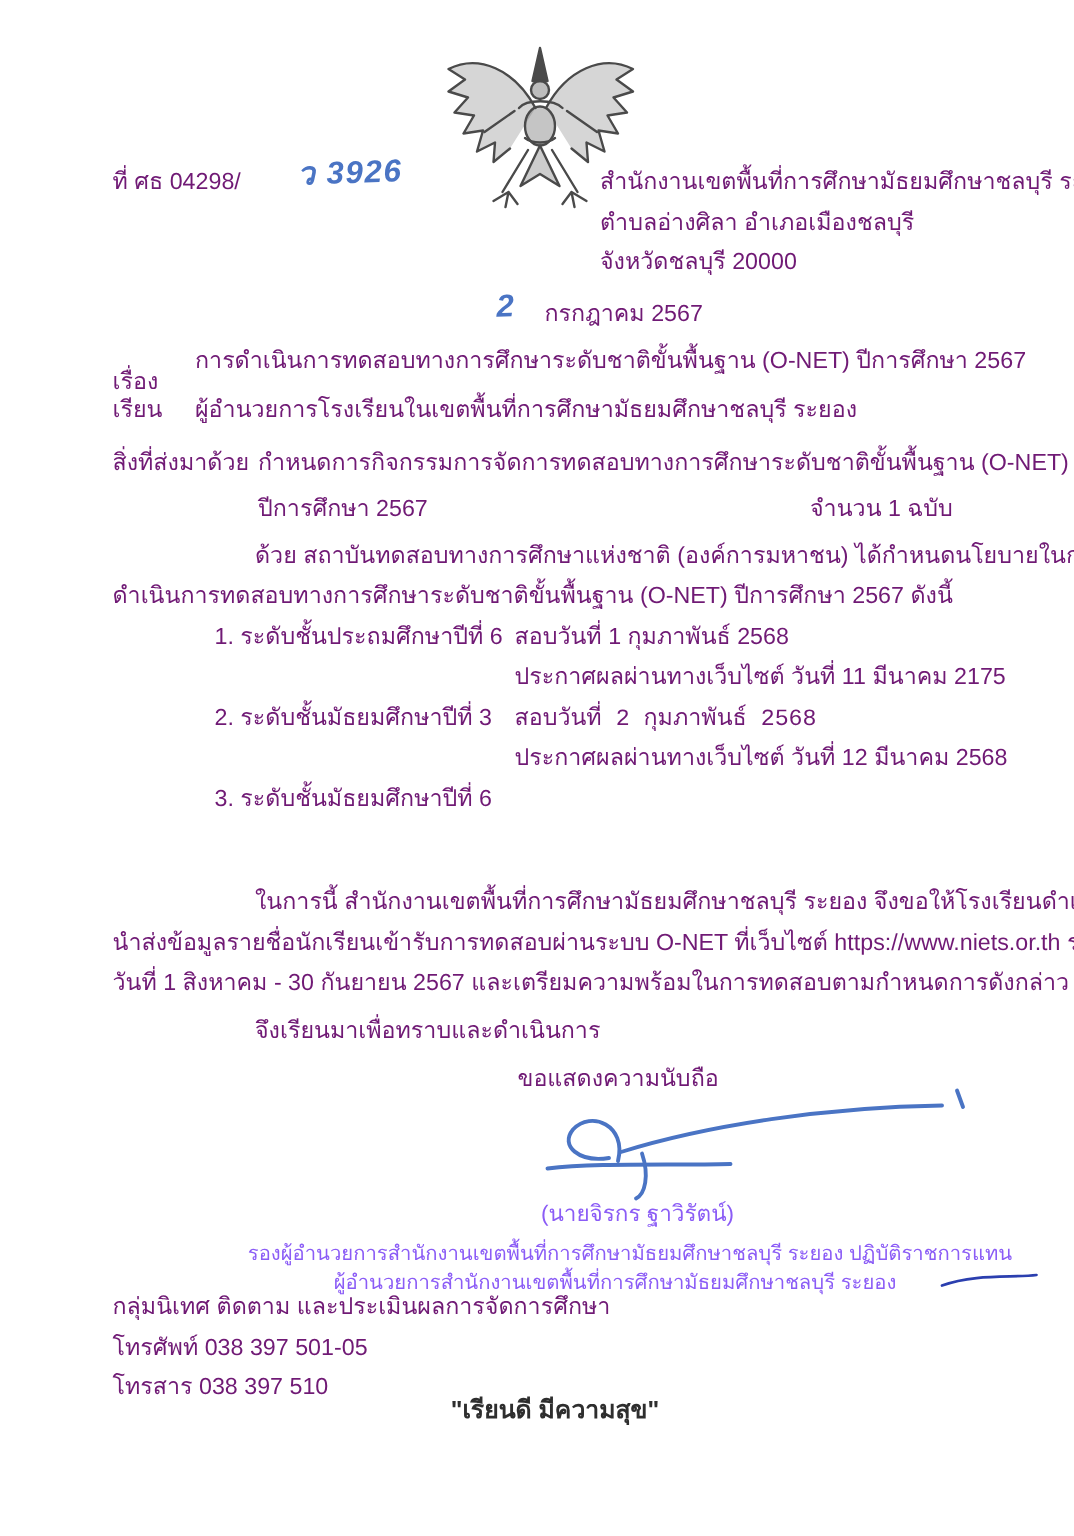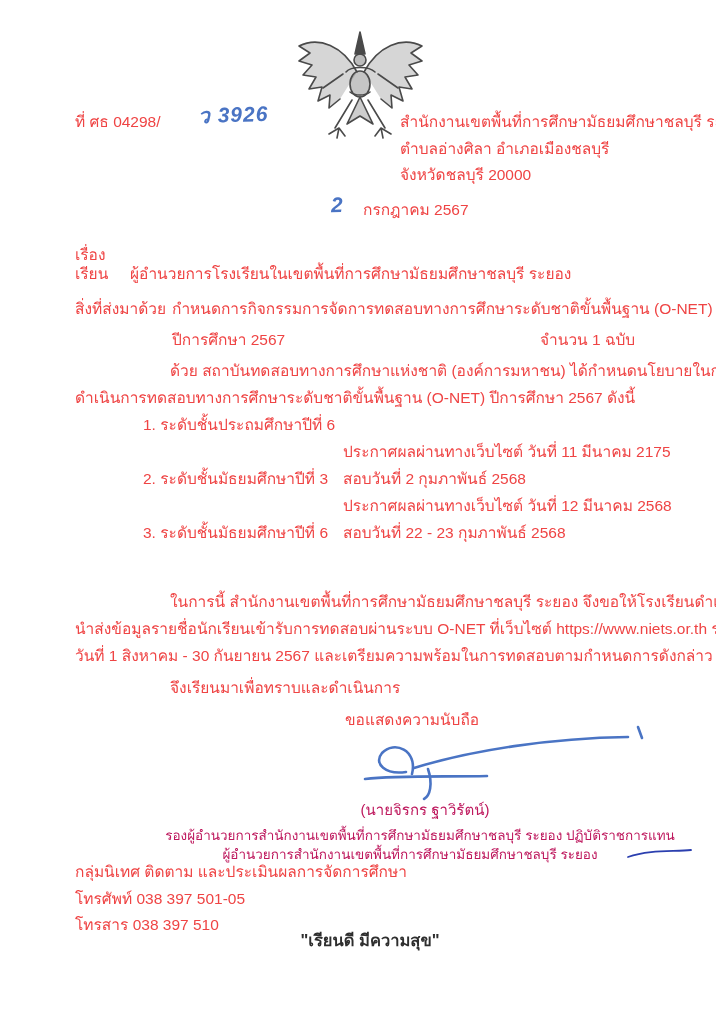--- a/index.html
+++ b/index.html
@@ -5,30 +5,30 @@
   html,body{margin:0;padding:0;background:#ffffff;}
   .page{
     position:relative;
     width:716px;height:1024px;
     background:#ffffff;
     font-family:"Liberation Sans","DejaVu Sans",sans-serif;
     color:#3d3d3d;
     overflow:hidden;
   }
   .abs{position:absolute;white-space:nowrap;}
-  .t{font-size:15.5px;line-height:20px;color:#ef4444;}
+  .t{font-size:15.5px;line-height:20px;color:#701a75;}
   .hand{
     color:#4a74c4;
     font-size:21px;
     font-style:italic;
     letter-spacing:1px;
     transform:rotate(-2deg);
     font-weight:bold;
   }
-  .stamp{color:#be185d;}
+  .stamp{color:#8b5cf6;}
   .center{text-align:center;}
   .bold{font-weight:bold;}
   svg{display:block;}
 </style>
 </head>
 <body>
 
 <div class="page">
 
   <div class="abs" style="left:293px;top:28px;">
@@ -60,41 +60,42 @@
   <div class="abs hand" style="left:198px;top:98px;">ว 3926</div>
 
   <div class="abs t" style="left:400px;top:112px;">สำนักงานเขตพื้นที่การศึกษามัธยมศึกษาชลบุรี ระยอง</div>
   <div class="abs t" style="left:400px;top:139px;">ตำบลอ่างศิลา  อำเภอเมืองชลบุรี</div>
   <div class="abs t" style="left:400px;top:165px;">จังหวัดชลบุรี  20000</div>
 
   <div class="abs hand" style="left:331px;top:193px;">2</div>
   <div class="abs t" style="left:363px;top:200px;">กรกฎาคม  2567</div>
 
   <div class="abs t" style="left:75px;top:245px;">เรื่อง</div>
+  <div class="abs t" style="left:130px;top:231px;">การดำเนินการทดสอบทางการศึกษาระดับชาติขั้นพื้นฐาน (O-NET) ปีการศึกษา 2567</div>
 
   <div class="abs t" style="left:75px;top:264px;">เรียน</div>
   <div class="abs t" style="left:130px;top:264px;">ผู้อำนวยการโรงเรียนในเขตพื้นที่การศึกษามัธยมศึกษาชลบุรี ระยอง</div>
 
   <div class="abs t" style="left:75px;top:299px;">สิ่งที่ส่งมาด้วย</div>
   <div class="abs t" style="left:172px;top:299px;">กำหนดการกิจกรรมการจัดการทดสอบทางการศึกษาระดับชาติขั้นพื้นฐาน (O-NET)</div>
   <div class="abs t" style="left:172px;top:330px;">ปีการศึกษา 2567</div>
   <div class="abs t" style="left:540px;top:330px;">จำนวน  1  ฉบับ</div>
 
   <div class="abs t" style="left:170px;top:361px;">ด้วย สถาบันทดสอบทางการศึกษาแห่งชาติ (องค์การมหาชน)  ได้กำหนดนโยบายในการ</div>
   <div class="abs t" style="left:75px;top:388px;">ดำเนินการทดสอบทางการศึกษาระดับชาติขั้นพื้นฐาน (O-NET) ปีการศึกษา 2567 ดังนี้</div>
 
   <div class="abs t" style="left:143px;top:415px;">1. ระดับชั้นประถมศึกษาปีที่ 6</div>
+  <div class="abs t" style="left:343px;top:415px;">สอบวันที่ 1 กุมภาพันธ์ 2568</div>
   <div class="abs t" style="left:343px;top:442px;">ประกาศผลผ่านทางเว็บไซต์ วันที่ 11 มีนาคม 2175</div>
 
   <div class="abs t" style="left:143px;top:469px;">2. ระดับชั้นมัธยมศึกษาปีที่ 3</div>
-  <div class="abs t" style="left:343px;top:469px;">สอบวันที่ 2 กุมภาพันธ์ 2568</div>
+  <div class="abs t" style="left:343px;top:469px;font-family:Liberation Mono, monospace;">สอบวันที่ 2 กุมภาพันธ์ 2568</div>
   <div class="abs t" style="left:343px;top:496px;">ประกาศผลผ่านทางเว็บไซต์ วันที่ 12 มีนาคม 2568</div>
 
   <div class="abs t" style="left:143px;top:523px;">3. ระดับชั้นมัธยมศึกษาปีที่ 6</div>
-  <div class="abs t" style="left:343px;top:523px;">สอบวันที่ 22 - 23 กุมภาพันธ์  2568</div>
 
   <div class="abs t" style="left:170px;top:592px;">ในการนี้ สำนักงานเขตพื้นที่การศึกษามัธยมศึกษาชลบุรี ระยอง  จึงขอให้โรงเรียนดำเนินการ</div>
   <div class="abs t" style="left:75px;top:619px;">นำส่งข้อมูลรายชื่อนักเรียนเข้ารับการทดสอบผ่านระบบ O-NET ที่เว็บไซต์ https://www.niets.or.th ระหว่าง</div>
   <div class="abs t" style="left:75px;top:646px;">วันที่ 1 สิงหาคม - 30 กันยายน 2567  และเตรียมความพร้อมในการทดสอบตามกำหนดการดังกล่าว</div>
 
   <div class="abs t" style="left:170px;top:678px;">จึงเรียนมาเพื่อทราบและดำเนินการ</div>
   <div class="abs t" style="left:345px;top:710px;">ขอแสดงความนับถือ</div>
 
   <div class="abs" style="left:352px;top:722px;">
     <svg width="300" height="85" viewBox="0 0 300 85" fill="none" stroke="#4a74c4" stroke-width="2.6" stroke-linecap="round">

